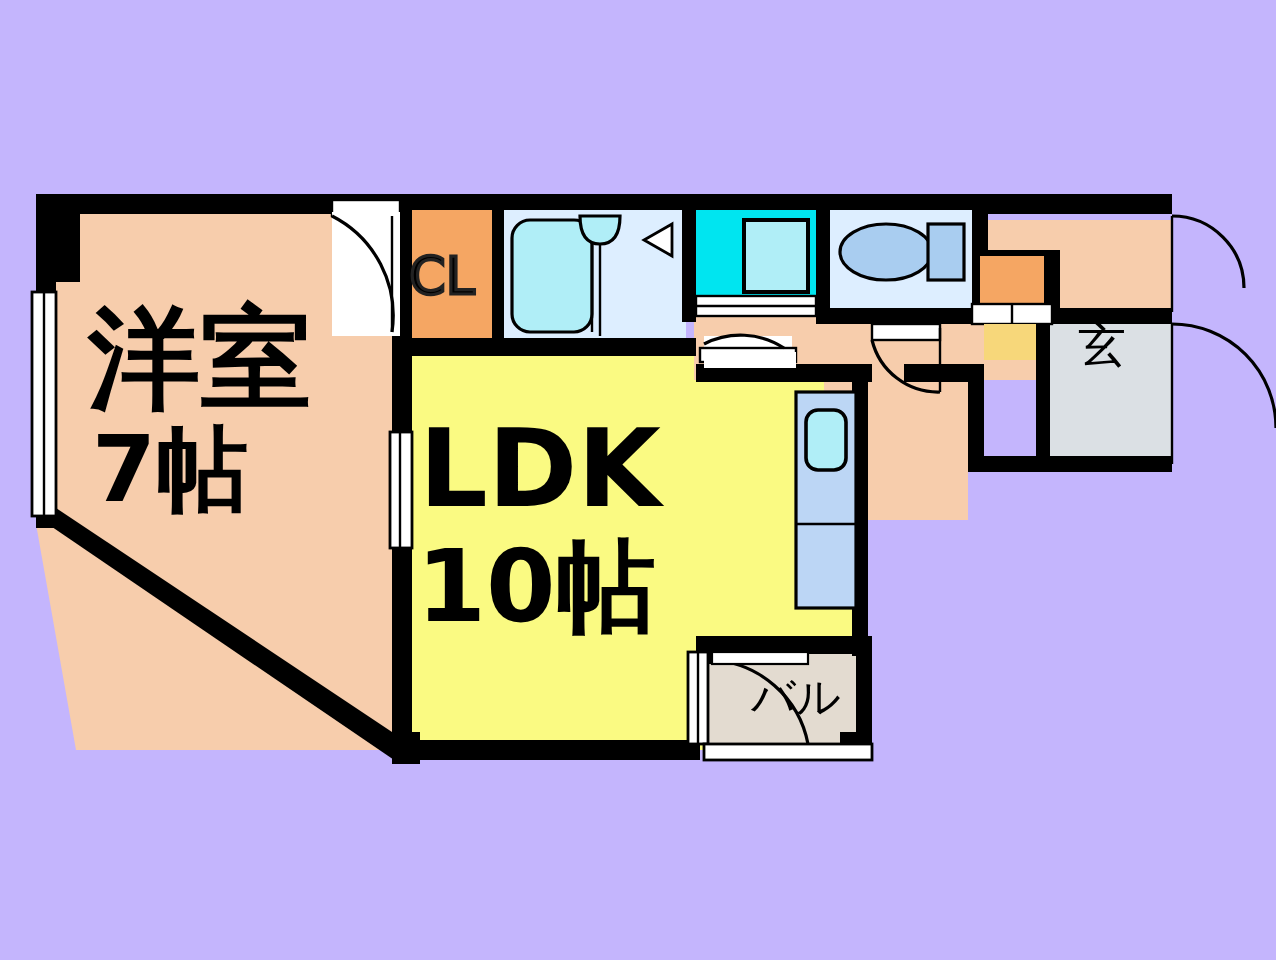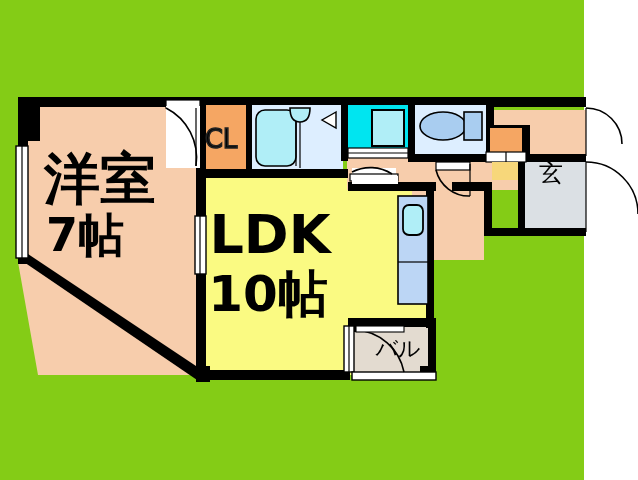--- a/index.html
+++ b/index.html
@@ -8,23 +8,23 @@
     background: #ffffff;
   }
   body {
     width: 638px;
     height: 480px;
     overflow: hidden;
     font-family: "DejaVu Sans", sans-serif;
   }
   #floorplan-root {
     position: relative;
-    width: 584px;
+    width: 638px;
     height: 480px;
-    background: #84cc16;
+    background: #c4b5fd;
   }
   #plan-svg {
     position: absolute;
     left: 0;
     top: 0;
   }
   .room-label {
     font-family: "DejaVu Sans", sans-serif;
     font-weight: bold;
     fill: #000000;

